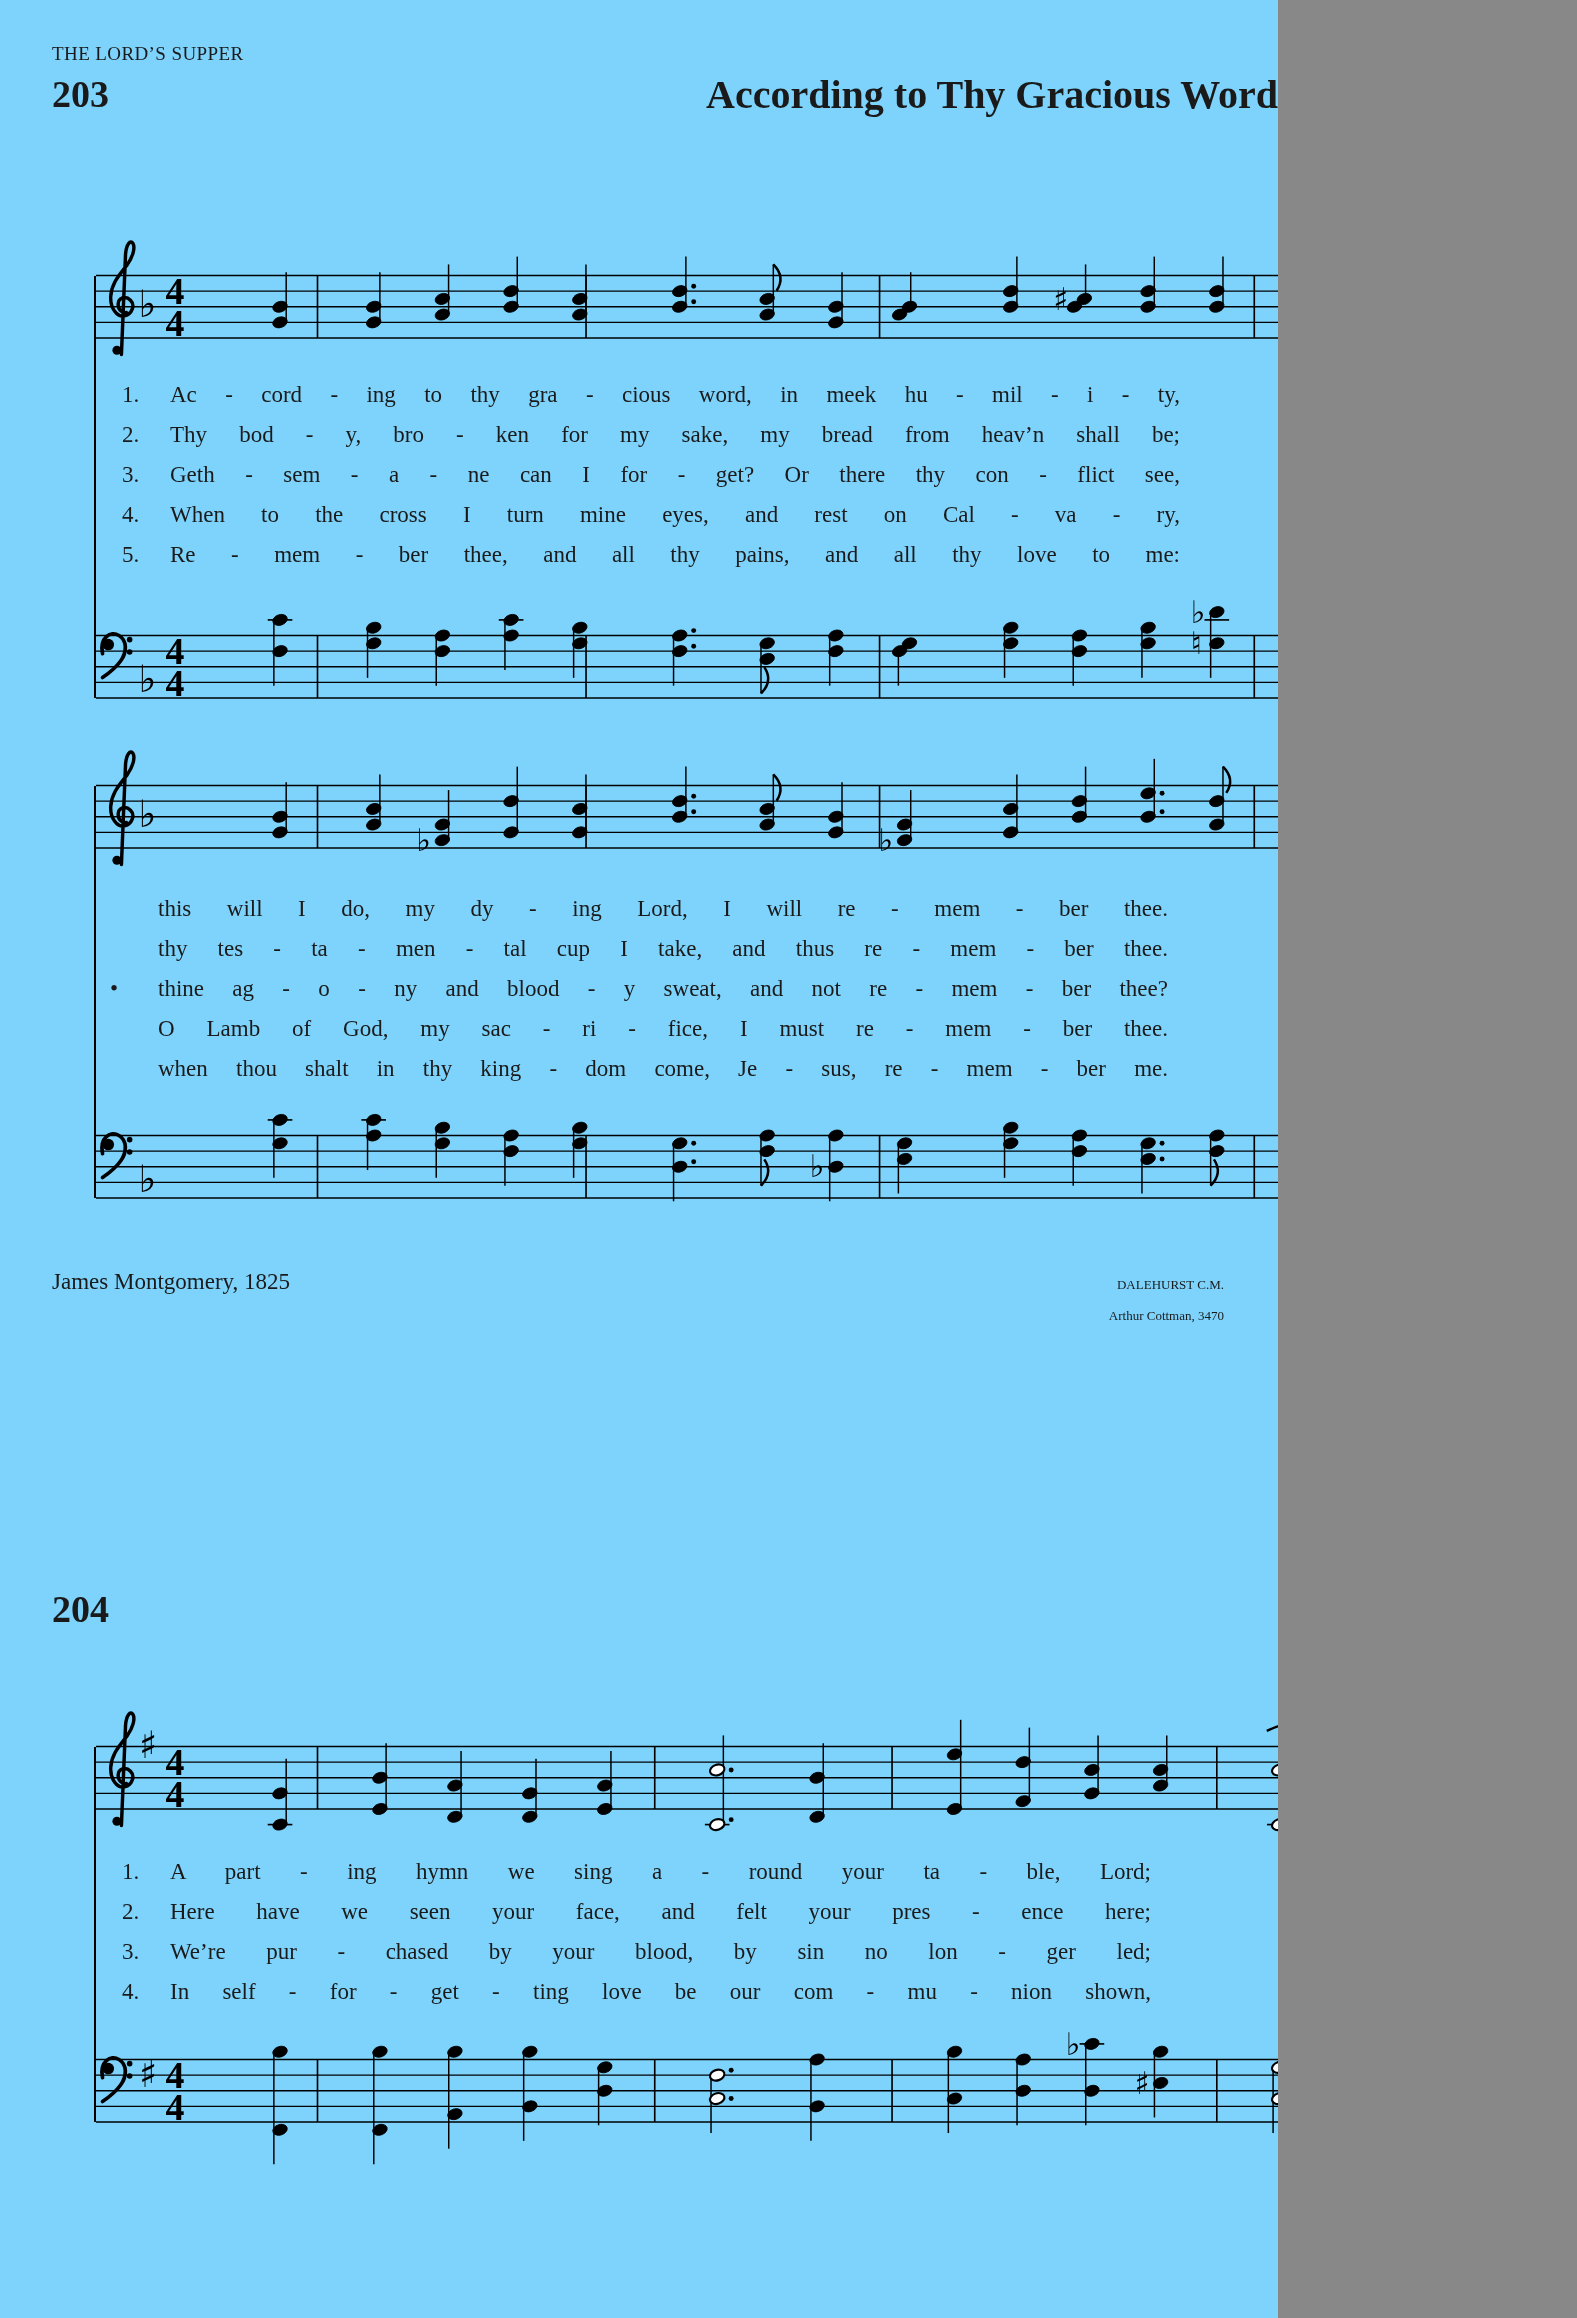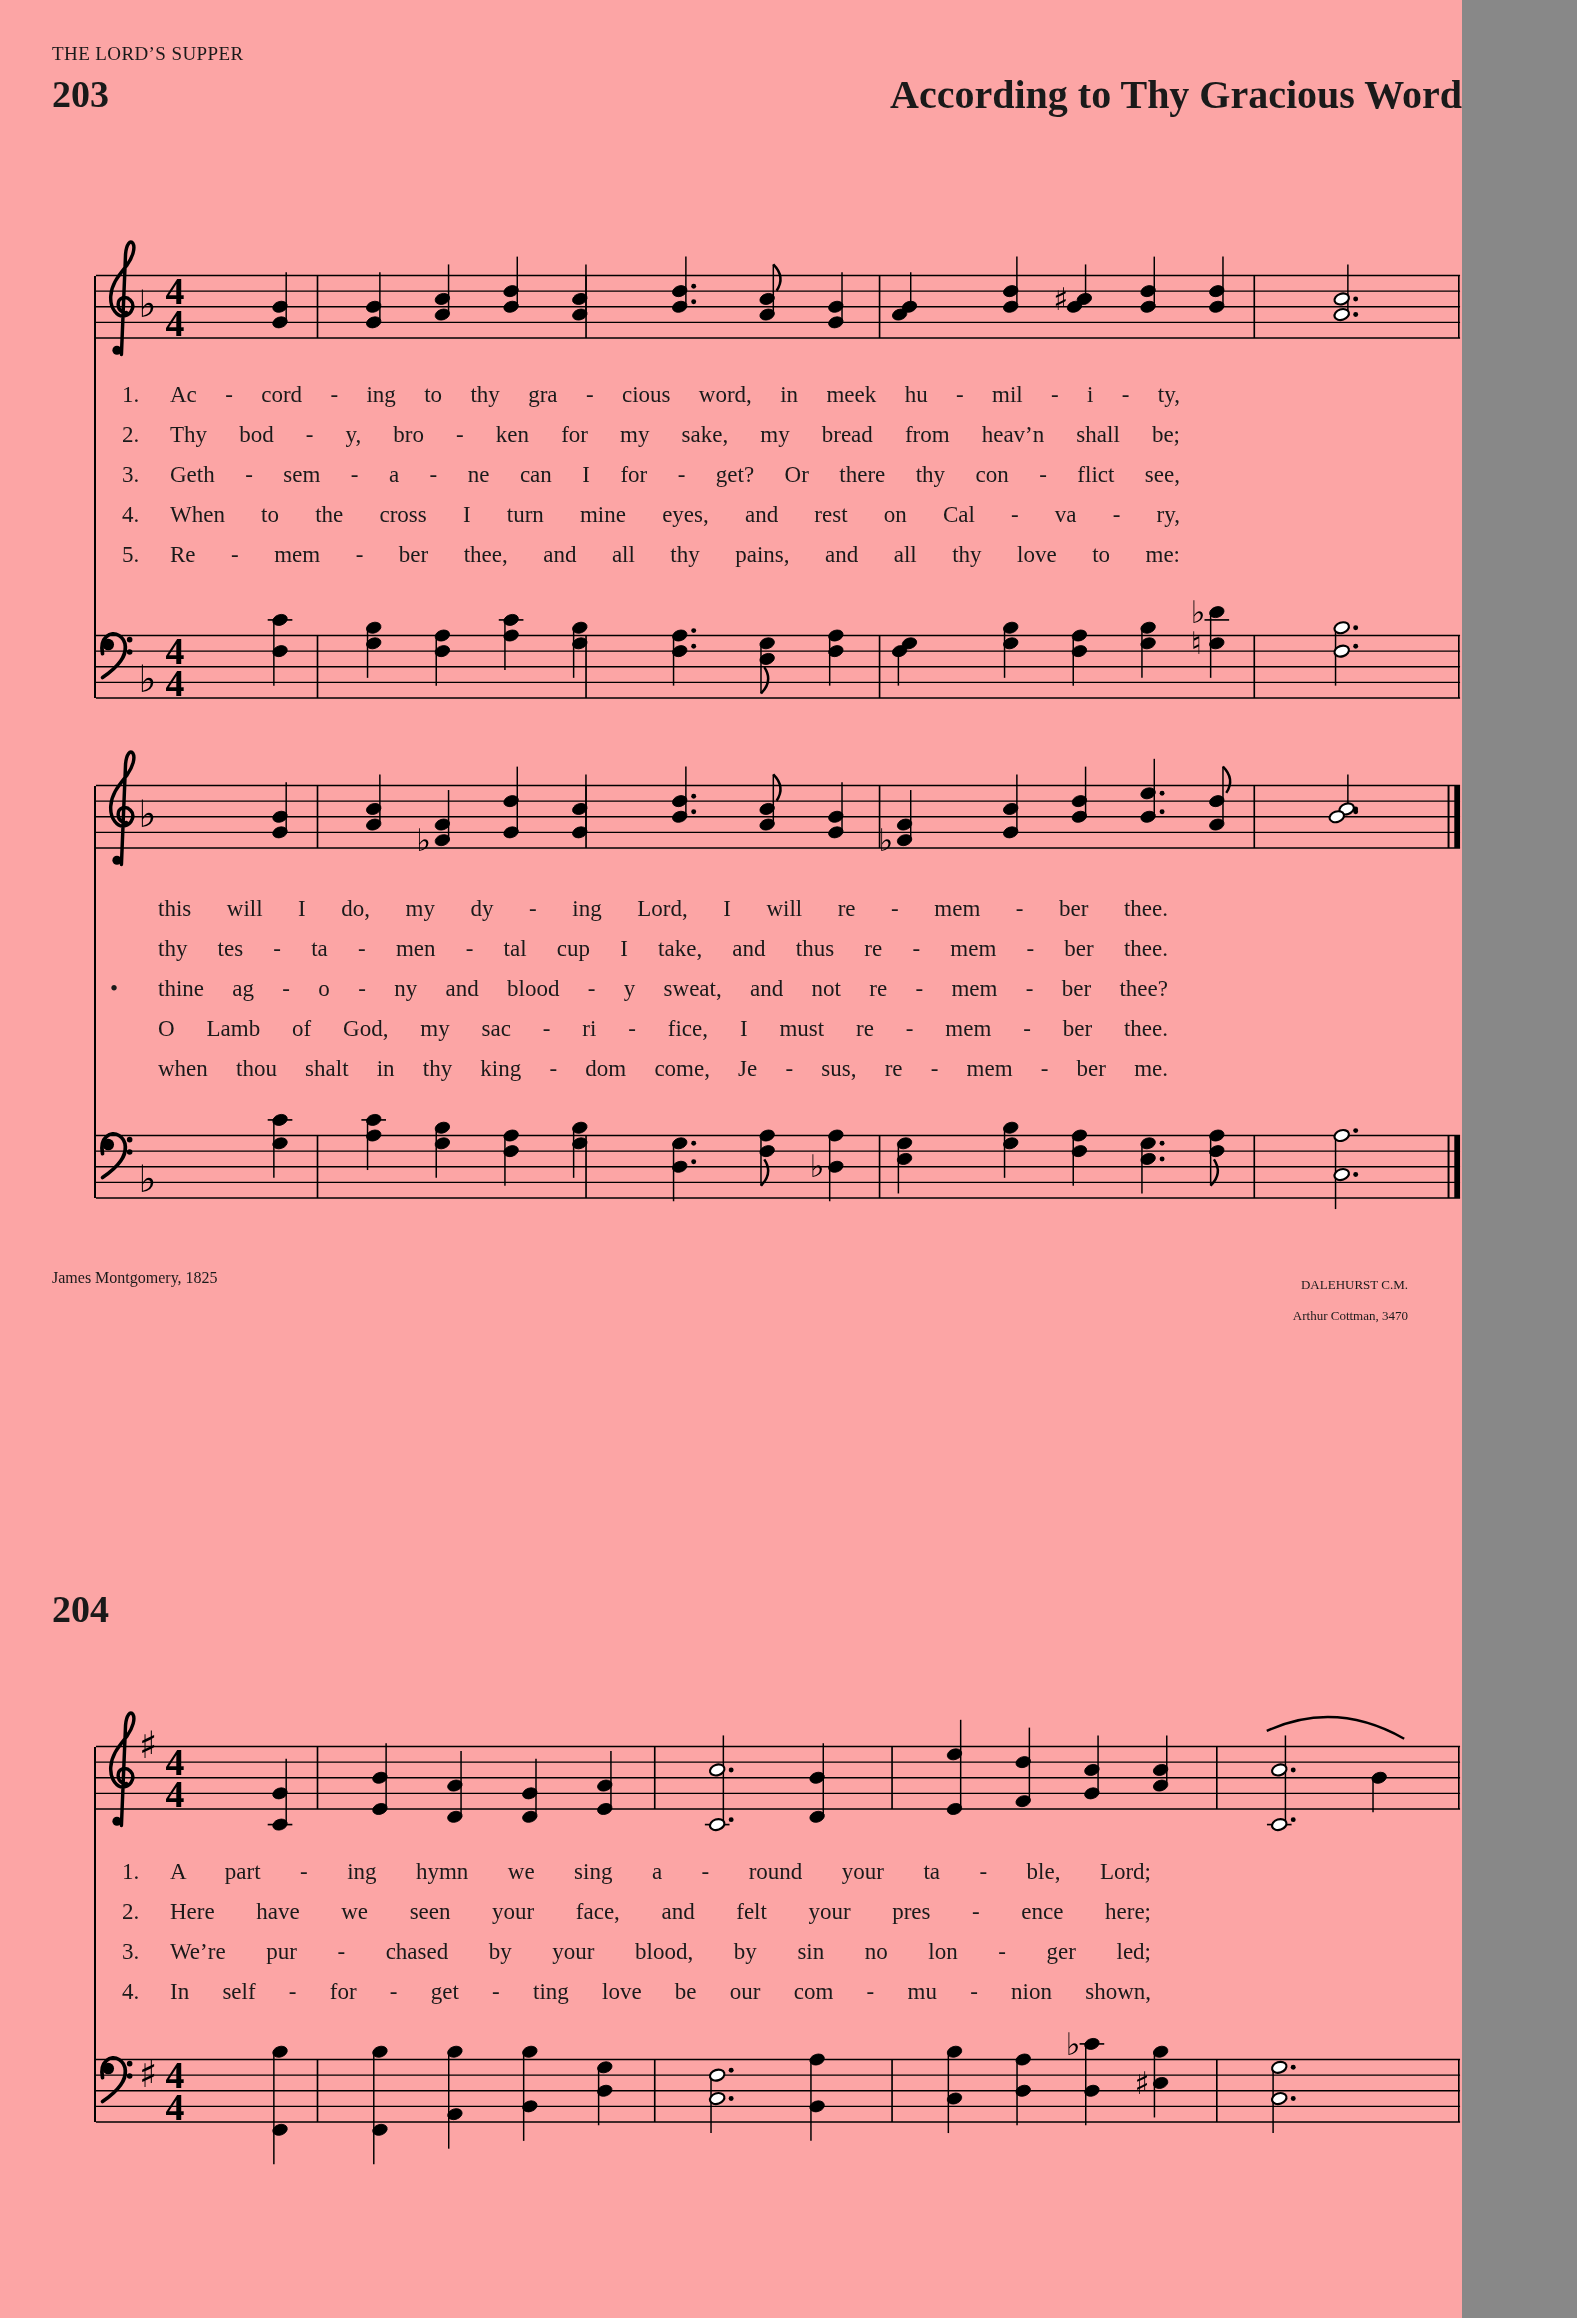--- a/index.html
+++ b/index.html
@@ -1,30 +1,30 @@
 <!DOCTYPE html>
 <html style="font-size:13px"><head>
 <meta charset="utf-8">
 <style>
   html,body{margin:0;padding:0;background:#888;}
-  #page{position:relative;width:1462px;height:2319px;background:#fca5a5;
+  #page{position:relative;width:1278px;height:2319px;background:#7dd3fc;
         font-family:"Liberation Serif", serif;color:#1a1a1a;overflow:hidden;}
   .abs{position:absolute;}
   .header-text{left:52px;top:43px;font-size:19px;letter-spacing:0.4px;}
   .hymn-number{font-size:38px;font-weight:bold;}
   .hymn-title{left:0;width:100%;text-align:center;font-size:40px;font-weight:bold;}
   .num203{left:52px;top:72px;}
   .title203{top:71px;text-align:right;}
   .num204{left:52px;top:1587px;text-align:right;}
   .title204{top:1585px;}
   .lyrics{position:absolute;}
   .lyric-line{display:flex;height:40px;line-height:40px;font-size:23px;}
   .vnum{width:48px;flex:0 0 48px;}
   .ltext{flex:1;text-align:justify;text-align-last:justify;white-space:nowrap;}
-  .credit-left{left:52px;top:1269px;font-size:16px;}
+  .credit-left{left:52px;top:1269px;font-size:23px;}
   .credit-right{right:54px;top:1269px;font-size:13px;text-align:right;line-height:31px;}
   .sysline{position:absolute;left:94px;width:1.6px;background:#000;}
   .staff-svg{position:absolute;left:95px;width:1366px;height:189px;}
 </style>
 </head>
 <body>
 
 <div id="page">
 
   <div class="abs header-text">THE LORD’S SUPPER</div>

